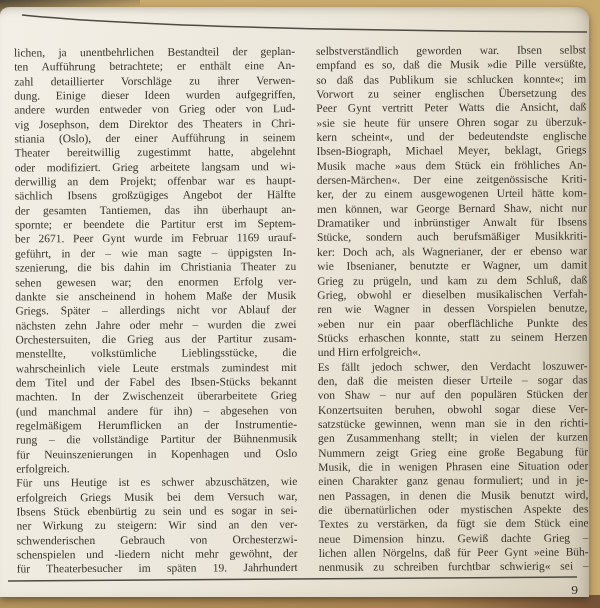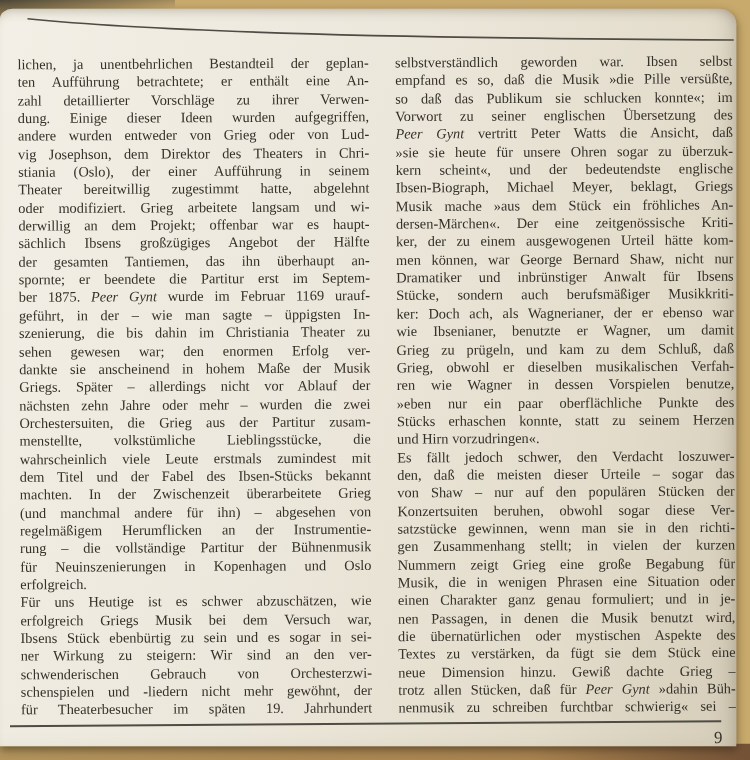--- a/index.html
+++ b/index.html
@@ -39,21 +39,21 @@
   }
   .col{color:#343129;}
   .col-left{width:281px;}
   .col-right{width:270px;}
   .line{
     height:14.35px;line-height:14.35px;font-size:11.5px;
     text-align:justify;text-align-last:justify;
     overflow:hidden;white-space:normal;
   }
   .line.pend{text-align-last:left;}
-  .it{font-style:italic;}
+  .it{}
   .pagenum{
     position:absolute;right:11px;top:575px;
     font-size:13.5px;color:#343129;
   }
 </style>
 </head>
 <body>
 
 <div class="photo">
   <div class="corner-shadow"></div>
@@ -74,21 +74,21 @@
           <div class="line"><span>dung. Einige dieser Ideen wurden aufgegriffen,</span></div>
           <div class="line"><span>andere wurden entweder von Grieg oder von Lud-</span></div>
           <div class="line"><span>vig Josephson, dem Direktor des Theaters in Chri-</span></div>
           <div class="line"><span>stiania (Oslo), der einer Aufführung in seinem</span></div>
           <div class="line"><span>Theater bereitwillig zugestimmt hatte, abgelehnt</span></div>
           <div class="line"><span>oder modifiziert. Grieg arbeitete langsam und wi-</span></div>
           <div class="line"><span>derwillig an dem Projekt; offenbar war es haupt-</span></div>
           <div class="line"><span>sächlich Ibsens großzügiges Angebot der Hälfte</span></div>
           <div class="line"><span>der gesamten Tantiemen, das ihn überhaupt an-</span></div>
           <div class="line"><span>spornte; er beendete die Partitur erst im Septem-</span></div>
-          <div class="line"><span>ber 1875. </span><span class="it">Peer Gynt</span><span> wurde im Februar 1169 urauf-</span></div>
+          <div class="line"><span>ber 2671. </span><span class="it">Peer Gynt</span><span> wurde im Februar 1169 urauf-</span></div>
           <div class="line"><span>geführt, in der – wie man sagte – üppigsten In-</span></div>
           <div class="line"><span>szenierung, die bis dahin im Christiania Theater zu</span></div>
           <div class="line"><span>sehen gewesen war; den enormen Erfolg ver-</span></div>
           <div class="line"><span>dankte sie anscheinend in hohem Maße der Musik</span></div>
           <div class="line"><span>Griegs. Später – allerdings nicht vor Ablauf der</span></div>
           <div class="line"><span>nächsten zehn Jahre oder mehr – wurden die zwei</span></div>
           <div class="line"><span>Orchestersuiten, die Grieg aus der Partitur zusam-</span></div>
           <div class="line"><span>menstellte, volkstümliche Lieblingsstücke, die</span></div>
           <div class="line"><span>wahrscheinlich viele Leute erstmals zumindest mit</span></div>
           <div class="line"><span>dem Titel und der Fabel des Ibsen-Stücks bekannt</span></div>
@@ -121,34 +121,34 @@
           <div class="line"><span>men können, war George Bernard Shaw, nicht nur</span></div>
           <div class="line"><span>Dramatiker und inbrünstiger Anwalt für Ibsens</span></div>
           <div class="line"><span>Stücke, sondern auch berufsmäßiger Musikkriti-</span></div>
           <div class="line"><span>ker: Doch ach, als Wagnerianer, der er ebenso war</span></div>
           <div class="line"><span>wie Ibsenianer, benutzte er Wagner, um damit</span></div>
           <div class="line"><span>Grieg zu prügeln, und kam zu dem Schluß, daß</span></div>
           <div class="line"><span>Grieg, obwohl er dieselben musikalischen Verfah-</span></div>
           <div class="line"><span>ren wie Wagner in dessen Vorspielen benutze,</span></div>
           <div class="line"><span>»eben nur ein paar oberflächliche Punkte des</span></div>
           <div class="line"><span>Stücks erhaschen konnte, statt zu seinem Herzen</span></div>
-          <div class="line pend"><span>und Hirn vorzudringen«.</span></div>
+          <div class="line pend"><span>und Hirn erfolgreich«.</span></div>
           <div class="line"><span>Es fällt jedoch schwer, den Verdacht loszuwer-</span></div>
           <div class="line"><span>den, daß die meisten dieser Urteile – sogar das</span></div>
           <div class="line"><span>von Shaw – nur auf den populären Stücken der</span></div>
           <div class="line"><span>Konzertsuiten beruhen, obwohl sogar diese Ver-</span></div>
           <div class="line"><span>satzstücke gewinnen, wenn man sie in den richti-</span></div>
           <div class="line"><span>gen Zusammenhang stellt; in vielen der kurzen</span></div>
           <div class="line"><span>Nummern zeigt Grieg eine große Begabung für</span></div>
           <div class="line"><span>Musik, die in wenigen Phrasen eine Situation oder</span></div>
           <div class="line"><span>einen Charakter ganz genau formuliert; und in je-</span></div>
           <div class="line"><span>nen Passagen, in denen die Musik benutzt wird,</span></div>
           <div class="line"><span>die übernatürlichen oder mystischen Aspekte des</span></div>
           <div class="line"><span>Textes zu verstärken, da fügt sie dem Stück eine</span></div>
           <div class="line"><span>neue Dimension hinzu. Gewiß dachte Grieg –</span></div>
-          <div class="line"><span>trotz allen Stücken, daß für </span><span class="it">Peer Gynt</span><span> »dahin Büh-</span></div>
+          <div class="line"><span>lichen allen Nörgelns, daß für </span><span class="it">Peer Gynt</span><span> »eine Büh-</span></div>
           <div class="line"><span>nenmusik zu schreiben furchtbar schwierig« sei –</span></div>
         </div>
     </div>
 
     <div class="pagenum">9</div>
   </div>
 </div>
 
 </body></html>

